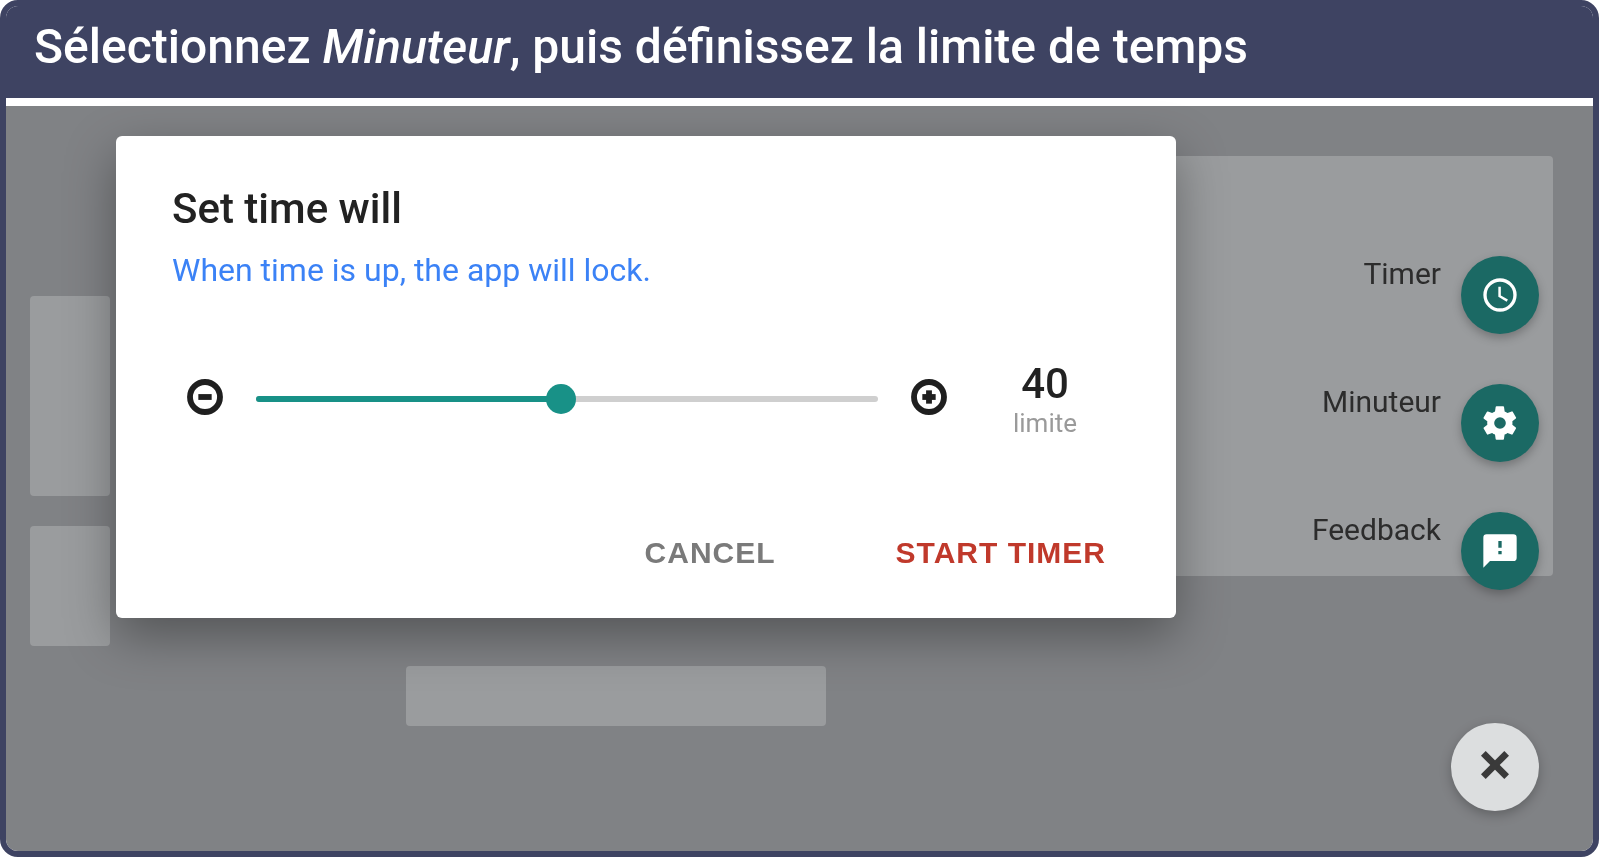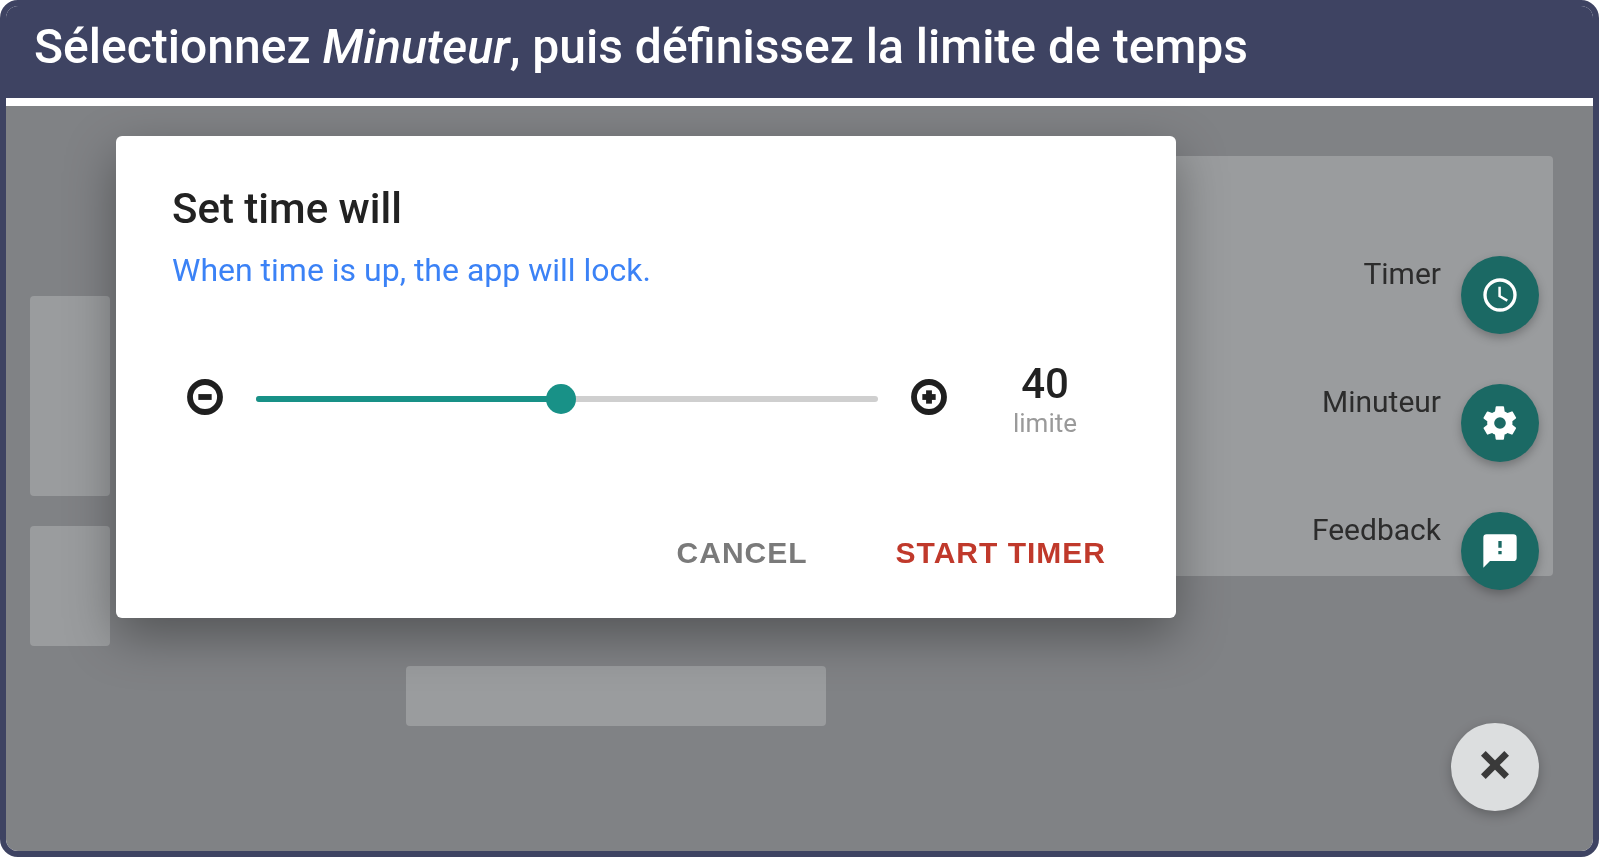--- a/index.html
+++ b/index.html
@@ -157,21 +157,21 @@
   .btn-flat {
     font-size: 30px;
     font-weight: 600;
     letter-spacing: 1px;
     background: none;
     border: none;
     cursor: pointer;
     padding: 8px 4px;
   }
   .btn-cancel { color: #7a7a7a; }
-  .btn-start { color: #c0392b; }
+  .btn-start { color: #c0392b; margin-left: 32px; }
 </style>
 </head>
 <body>
 
 <div class="outer">
 
   <div class="caption-bar">
     <span>Sélectionnez </span><em>Minuteur</em><span>, puis définissez la limite de temps</span>
   </div>
 

